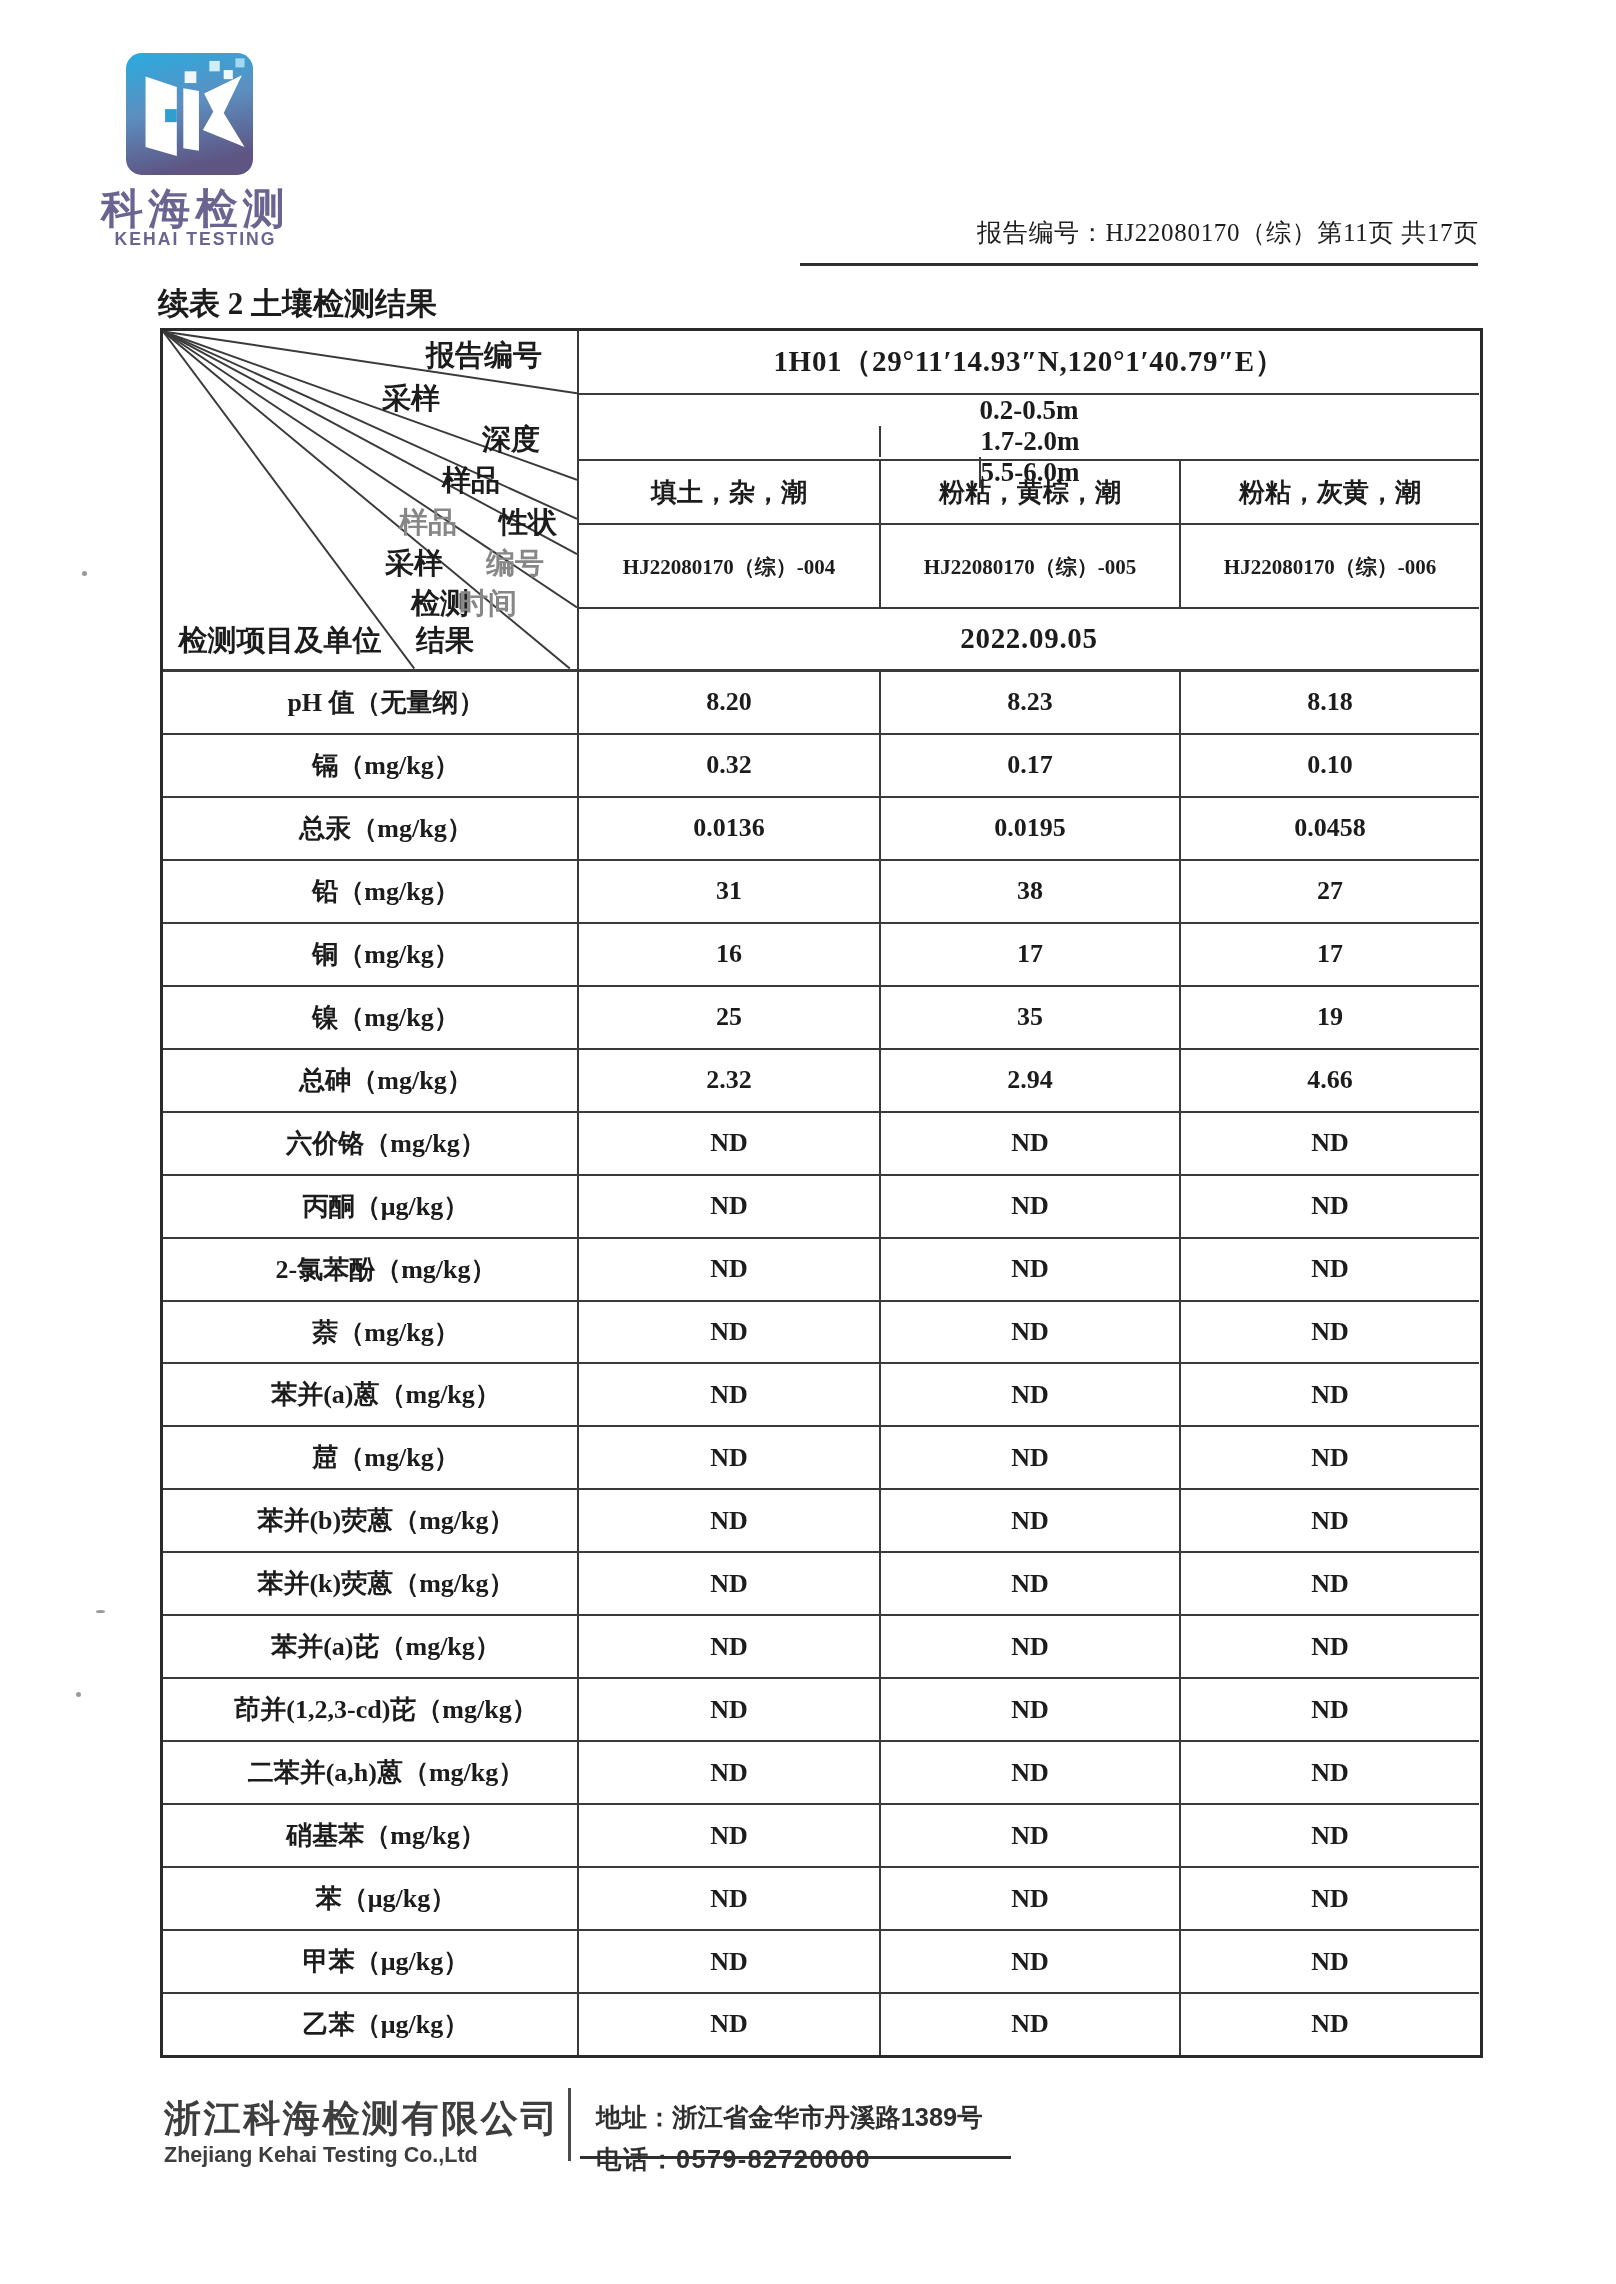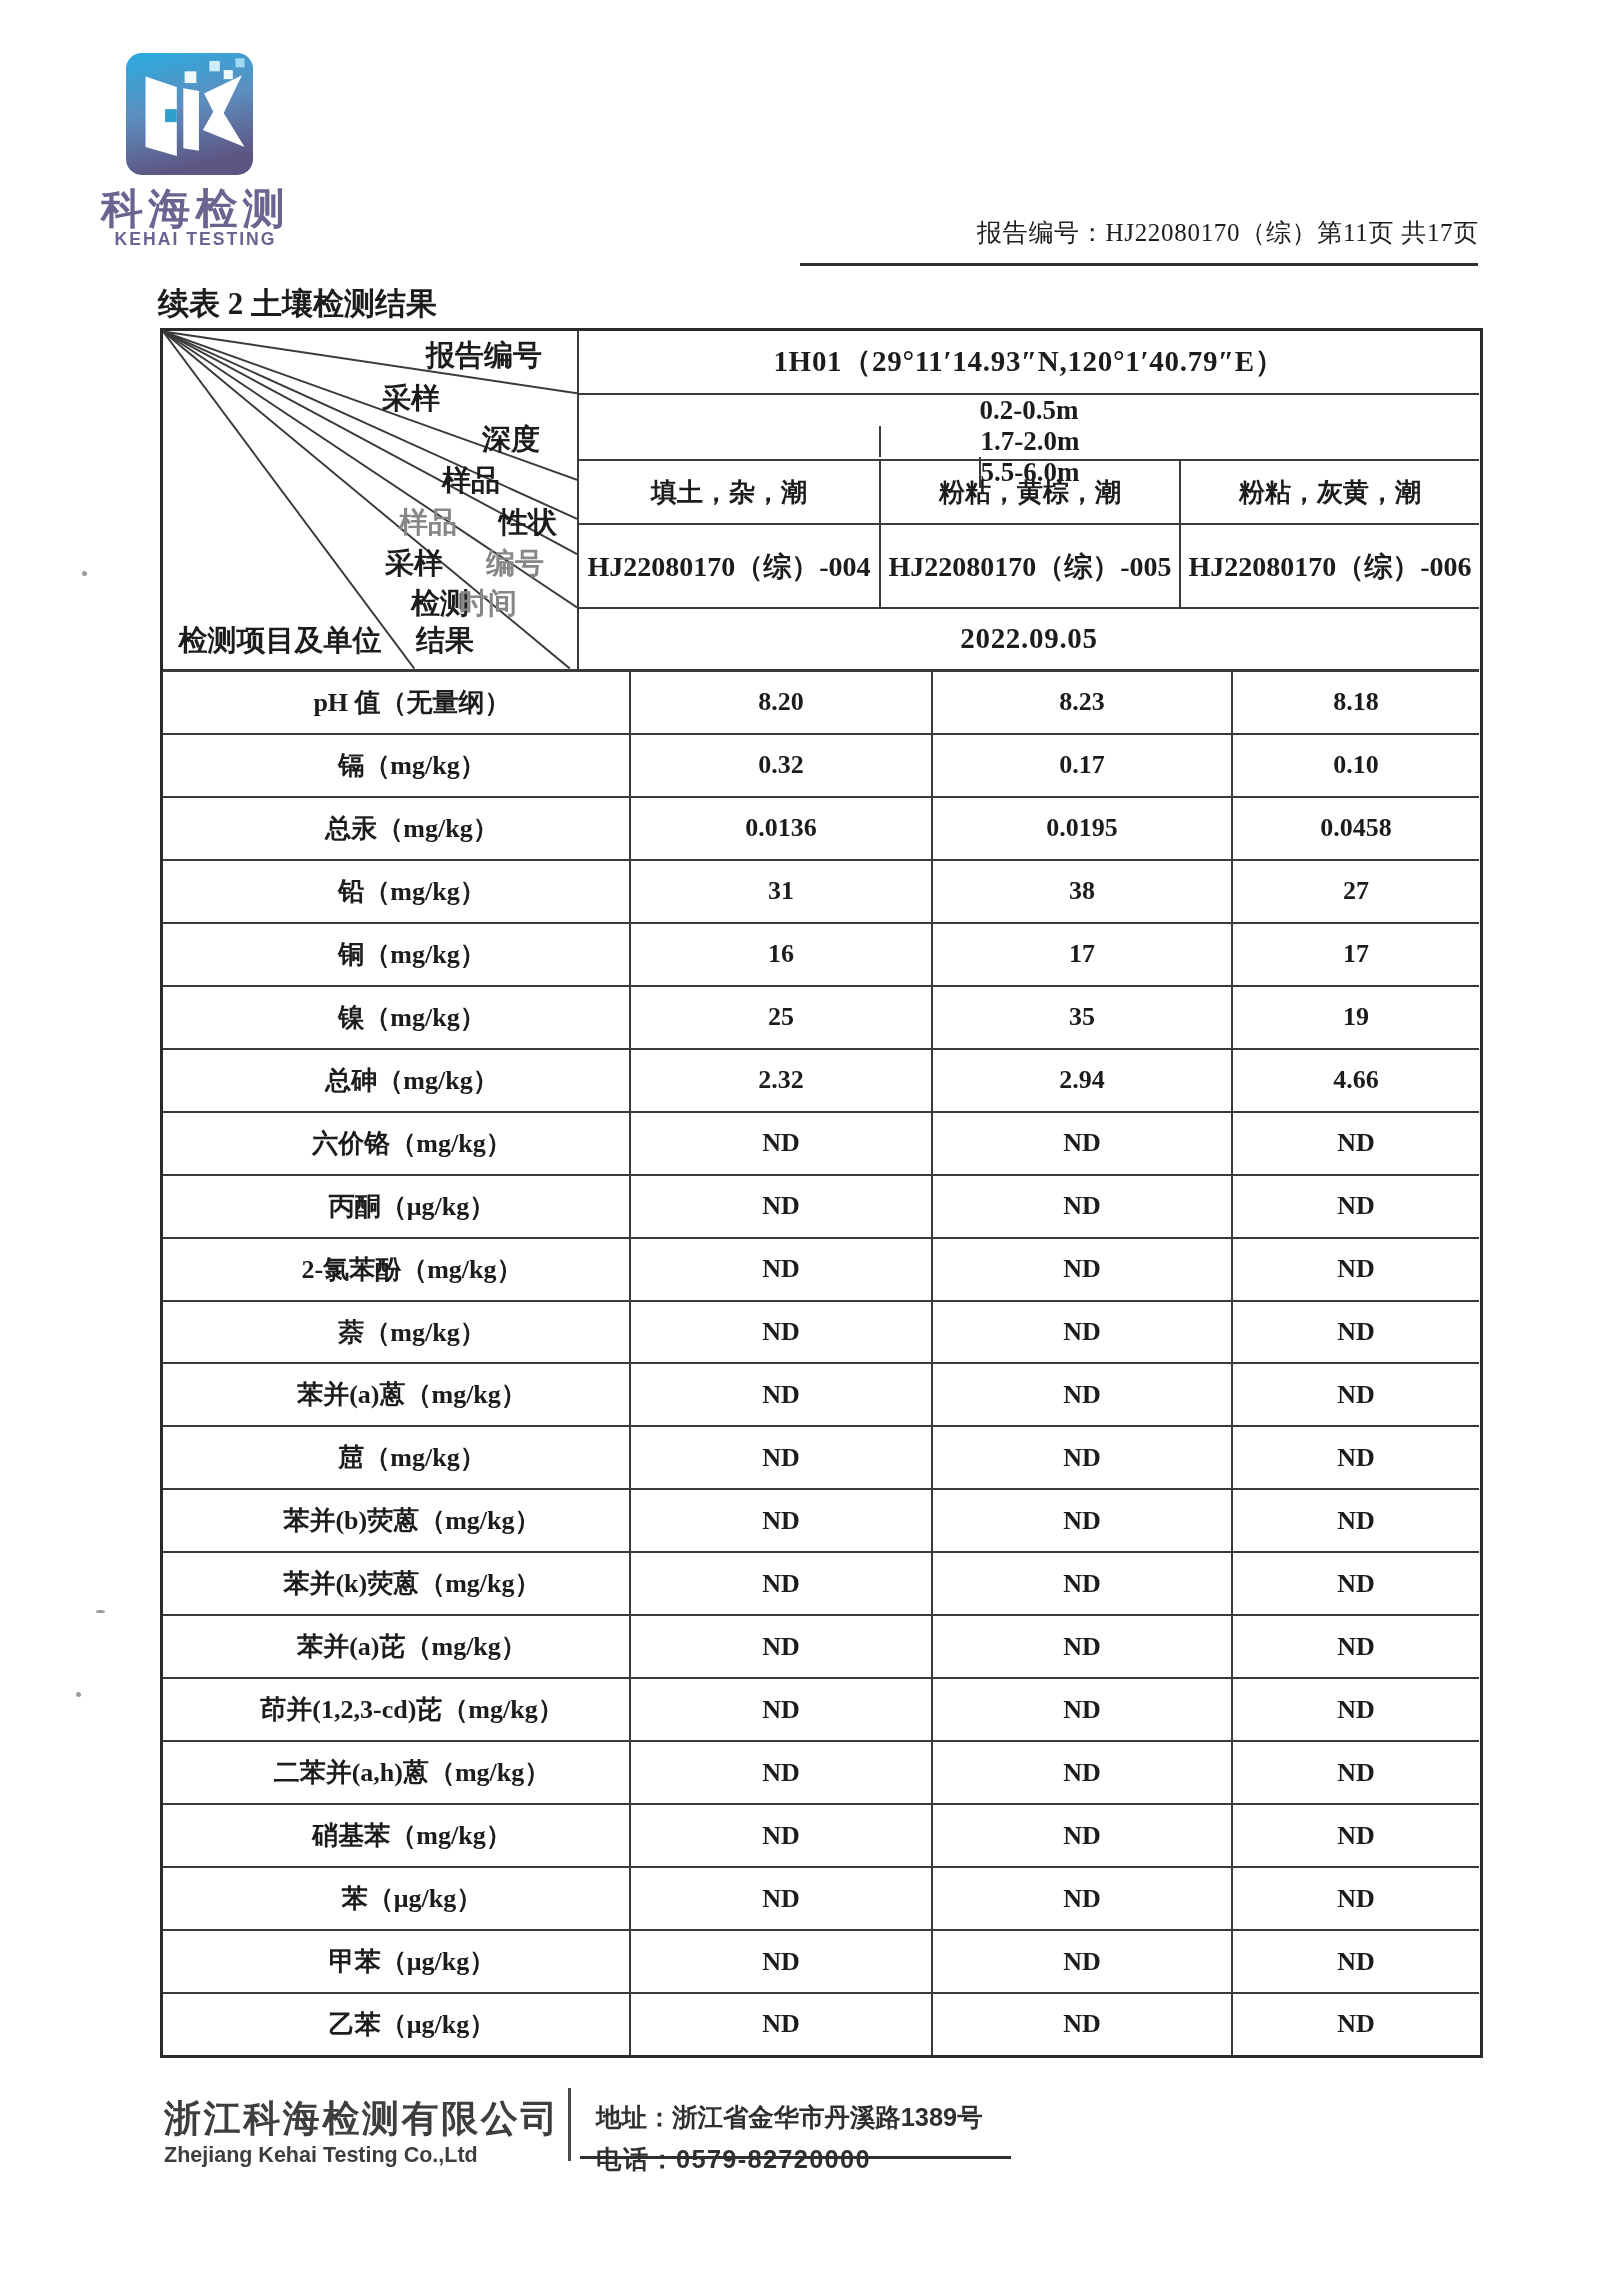--- a/index.html
+++ b/index.html
@@ -40,33 +40,33 @@
   .cl-number{left:323px;top:218px;}
   .cl-test  {left:212px;top:258px;margin-left:36px;}
   .cl-time  {left:296px;top:258px;}
   .cl-item  {left:15.6px;top:295px;font-size:29px;}
   .cl-result{left:253px;top:295px;font-size:29px;}
 
   .hrow{position:absolute;left:416px;width:900px;display:flex;align-items:center;}
   .hr1{top:0;height:62px;font-size:29px;}
   .hr2{top:62px;height:66px;border-top:2px solid var(--border,#3a3a3a);font-size:27px;flex-direction:column;}
   .hr3{top:128px;height:64px;border-top:2px solid var(--border,#3a3a3a);font-size:26px;}
-  .hr4{top:192px;height:85px;border-top:2px solid var(--border,#3a3a3a);font-size:28px;}
+  .hr4{top:192px;height:85px;border-top:2px solid var(--border,#3a3a3a);font-size:21px;}
   .hr5{top:276px;height:61px;border-top:2px solid var(--border,#3a3a3a);font-size:29px;}
   .hspan{width:100%;text-align:center;font-weight:bold;letter-spacing:0.7px;}
   .hcell{height:100%;display:flex;align-items:center;justify-content:center;
          font-weight:bold;white-space:nowrap;}
   .hcell.w1{width:300px;}
   .hcell.w2{width:300px;border-left:2px solid var(--border,#3a3a3a);}
   .hcell.w3{flex:1;border-left:2px solid var(--border,#3a3a3a);}
 
   .rows{position:absolute;left:0;top:338px;width:1316px;bottom:0;display:flex;flex-direction:column;}
   .drow{flex:1;display:flex;border-top:2px solid var(--border,#3a3a3a);font-size:26px;font-weight:bold;}
   .drow:first-child{border-top-width:3.3px;}
-  .dl{width:468px;border-right:2px solid var(--border,#3a3a3a);display:flex;align-items:center;justify-content:center;white-space:nowrap;padding-left:32px;}
+  .dl{width:416px;border-right:2px solid var(--border,#3a3a3a);display:flex;align-items:center;justify-content:center;white-space:nowrap;padding-left:32px;}
   .dv{display:flex;align-items:center;justify-content:center;}
   .dv.v1{width:300px;}
   .dv.v2{width:300px;border-left:2px solid var(--border,#3a3a3a);}
   .dv.v3{flex:1;border-left:2px solid var(--border,#3a3a3a);}
 
   
   .foot-cn{position:absolute;left:164px;top:2094px;font-size:37px;font-weight:bold;letter-spacing:2.6px;
            color:#3e3e3e;font-family:"Liberation Sans","DejaVu Sans",sans-serif;}
   .foot-en{position:absolute;left:164px;top:2143px;font-size:21.5px;font-weight:bold;color:#3e3e3e;
            font-family:"Liberation Sans","DejaVu Sans",sans-serif;}

